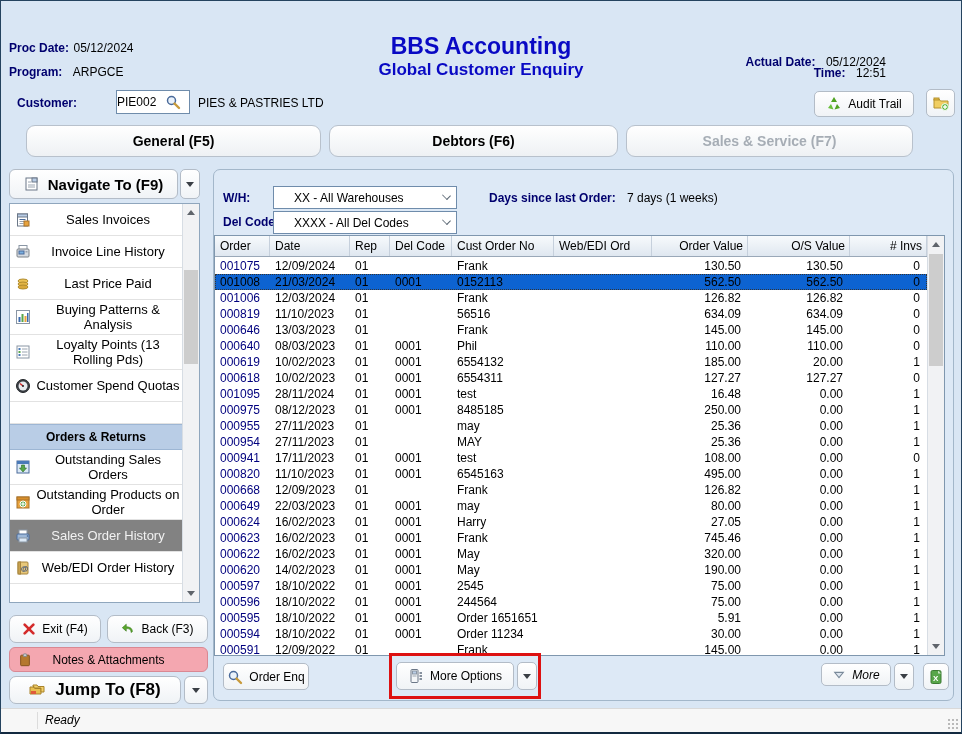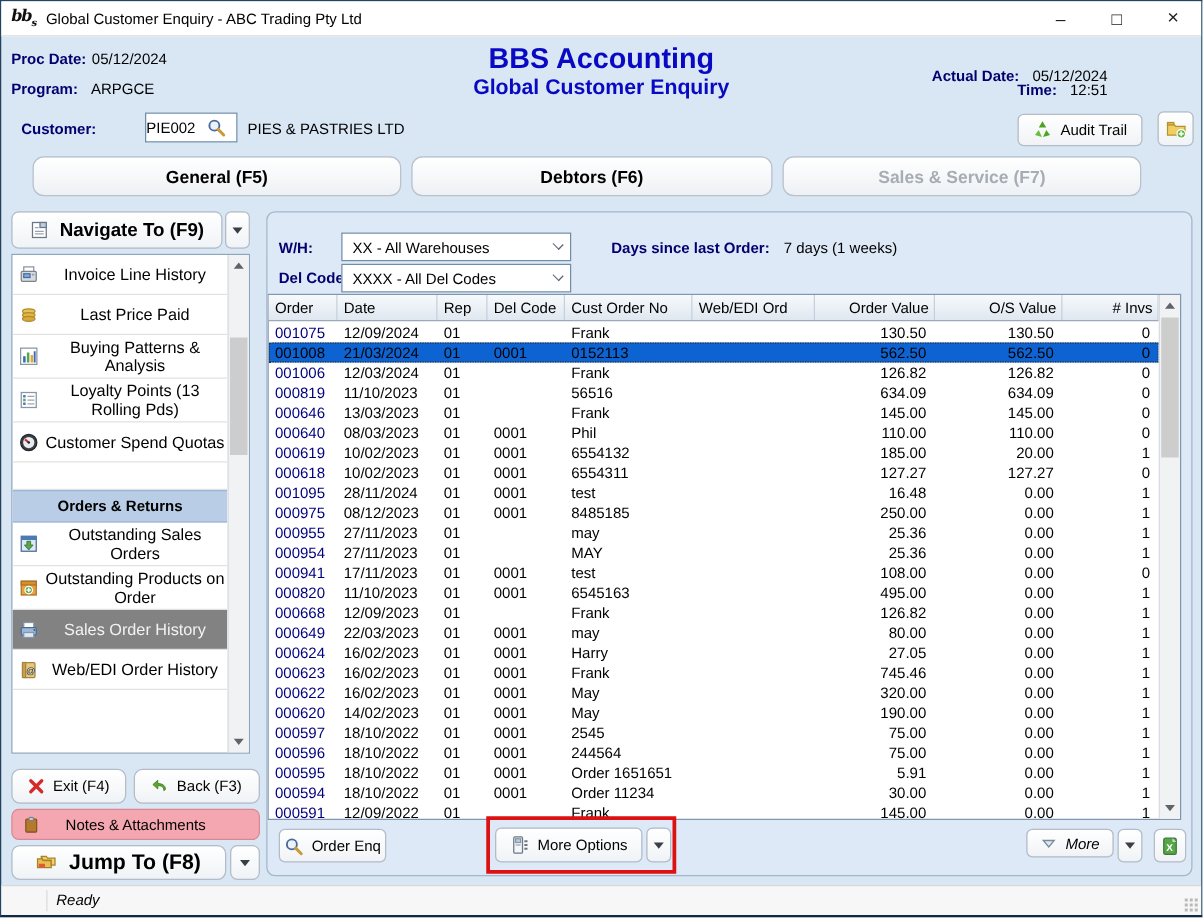--- a/index.html
+++ b/index.html
@@ -42,21 +42,21 @@
   .sb-section { height:26px; background:#b9cde6; border-bottom:1px solid #9db6d4; border-top:1px solid #9db6d4; display:flex; align-items:center; justify-content:center; font-size:12px; font-weight:bold; color:#000; }
   .sb-spacer { height:22px; border-bottom:1px solid #e2e2e2; }
   
   .vscroll { position:absolute; width:17px; background:#f1f2f4; border-left:1px solid #d7dde4; }
   .scroll-btn { position:absolute; left:0; width:16px; height:17px; display:flex; align-items:center; justify-content:center; }
   .tri-up { width:0; height:0; border-left:4px solid transparent; border-right:4px solid transparent; border-bottom:5px solid #5f646b; }
   .tri-dn { width:0; height:0; border-left:4px solid transparent; border-right:4px solid transparent; border-top:5px solid #5f646b; }
   .scroll-thumb { position:absolute; left:1px; width:14px; background:#cdcdcd; }
   
   .main-panel { position:absolute; left:212px; top:168px; width:741px; height:532px; background:#dde9f6; border:1px solid #a3b7ca; border-radius:7px; }
-  .select { position:absolute; height:23px; background:#fff; border:1px solid #6f8cab; display:flex; align-items:center; font-size:12px; padding-left:8px; color:#000; }
+  .select { position:absolute; height:23px; background:#fff; border:1px solid #6f8cab; display:flex; align-items:center; font-size:12px; padding-left:20px; color:#000; }
   .select .chev { position:absolute; right:6px; top:7px; width:7px; height:7px; border-right:1.6px solid #5a6673; border-bottom:1.6px solid #5a6673; transform:rotate(45deg) scale(1,0.8); margin-top:-2px; }
   
   .table { position:absolute; left:213px; top:234px; width:731px; height:421px; background:#fff; border:1px solid #7f97ae; }
   .thead { position:absolute; left:0; top:0; width:712px; height:21px; display:grid; grid-template-columns:55px 80px 40px 62px 102px 98px 96px 102px 77px; background:linear-gradient(#f7fafc,#dfe7f0); border-bottom:1px solid #9aa8b8; }
   .th { font-size:12px; color:#000; padding:3px 4px 0 5px; border-right:1px solid #c6d0dc; overflow:hidden; white-space:nowrap; }
   .th.r { text-align:right; }
   .tbody { position:absolute; left:0; top:22px; width:712px; height:397px; overflow:hidden; }
   .trow { display:grid; grid-template-columns:55px 80px 40px 62px 102px 98px 96px 102px 77px; height:16px; line-height:16px; font-size:12px; color:#000; }
   .trow .td { padding:0 4px 0 5px; overflow:hidden; white-space:nowrap; }
   .trow .td.r { text-align:right; padding-right:7px; }
@@ -70,29 +70,20 @@
   .statusbar .txt { position:absolute; left:44px; top:4px; font-size:12px; color:#000; }
   .grip { position:absolute; right:2px; bottom:2px; width:12px; height:12px;
     background-image:radial-gradient(circle at 2px 2px, #b9b9b9 1.2px, transparent 1.3px);
     background-size:4px 4px; }
 </style>
 </head>
 <body>
 
 <div class="window">
 
-  <div class="titlebar">
-    <span class="app-logo">bb<sub>s</sub></span>
-    <span class="title-text">Global Customer Enquiry - ABC Trading Pty Ltd</span>
-    <div class="win-controls">
-      <div class="win-btn">–</div>
-      <div class="win-btn">□</div>
-      <div class="win-btn" style="font-size:16px;">×</div>
-    </div>
-  </div>
 
   <div class="hdr-item" style="left:8px; top:37px;">
     <span class="lbl">Proc Date:</span>
     <span class="val">05/12/2024</span>
   </div>
   <div class="hdr-item" style="left:8px; top:61px;">
     <span class="lbl">Program:</span>
     <span class="val" style="padding-left:6px;">ARPGCE</span>
   </div>
   <div class="app-title" style="top:32px; font-size:23px;">BBS Accounting</div>
@@ -146,20 +137,31 @@
           <line x1="4" y1="11" x2="11" y2="11" stroke="#9aa4b0"></line>
         </svg></span>
     <span>Navigate To (F9)</span>
   </div>
   <div class="btn nav-dd">
       <span class="caret-down"></span>
     </div>
 
   <div class="listbox">
     <div class="list-inner">
+        <div class="sb-item">
+          <span class="sb-ic icon16"><svg width="100%" height="100%" viewBox="0 0 16 16" xmlns="http://www.w3.org/2000/svg">
+              <rect x="2.5" y="2" width="10" height="12" fill="#fff" stroke="#6b7787"></rect>
+              <rect x="2.5" y="2" width="10" height="3" fill="#b9cde6" stroke="#6b7787"></rect>
+              <line x1="4.5" y1="7.5" x2="10.5" y2="7.5" stroke="#4a6a9a"></line>
+              <line x1="4.5" y1="9.5" x2="10.5" y2="9.5" stroke="#9aa4b0"></line>
+              <line x1="4.5" y1="11.5" x2="8.5" y2="11.5" stroke="#9aa4b0"></line>
+              <rect x="9" y="9" width="5" height="5" fill="#e8a33d" stroke="#a8722a"></rect>
+            </svg></span>
+          <span class="sb-label">Sales Invoices</span>
+        </div>
         <div class="sb-item">
           <span class="sb-ic icon16"><svg width="100%" height="100%" viewBox="0 0 16 16" xmlns="http://www.w3.org/2000/svg">
               <rect x="4" y="1.5" width="8" height="4" fill="#fff" stroke="#8a96a4"></rect>
               <rect x="2" y="5" width="12" height="8" rx="1" fill="#d6dbe1" stroke="#7d8288"></rect>
               <rect x="4" y="7" width="5" height="3" fill="#7ab0e0" stroke="#4a6a9a"></rect>
               <rect x="10.5" y="7" width="2" height="1.5" fill="#9aa4b0"></rect>
             </svg></span>
           <span class="sb-label">Invoice Line History</span>
         </div>
         <div class="sb-item">

